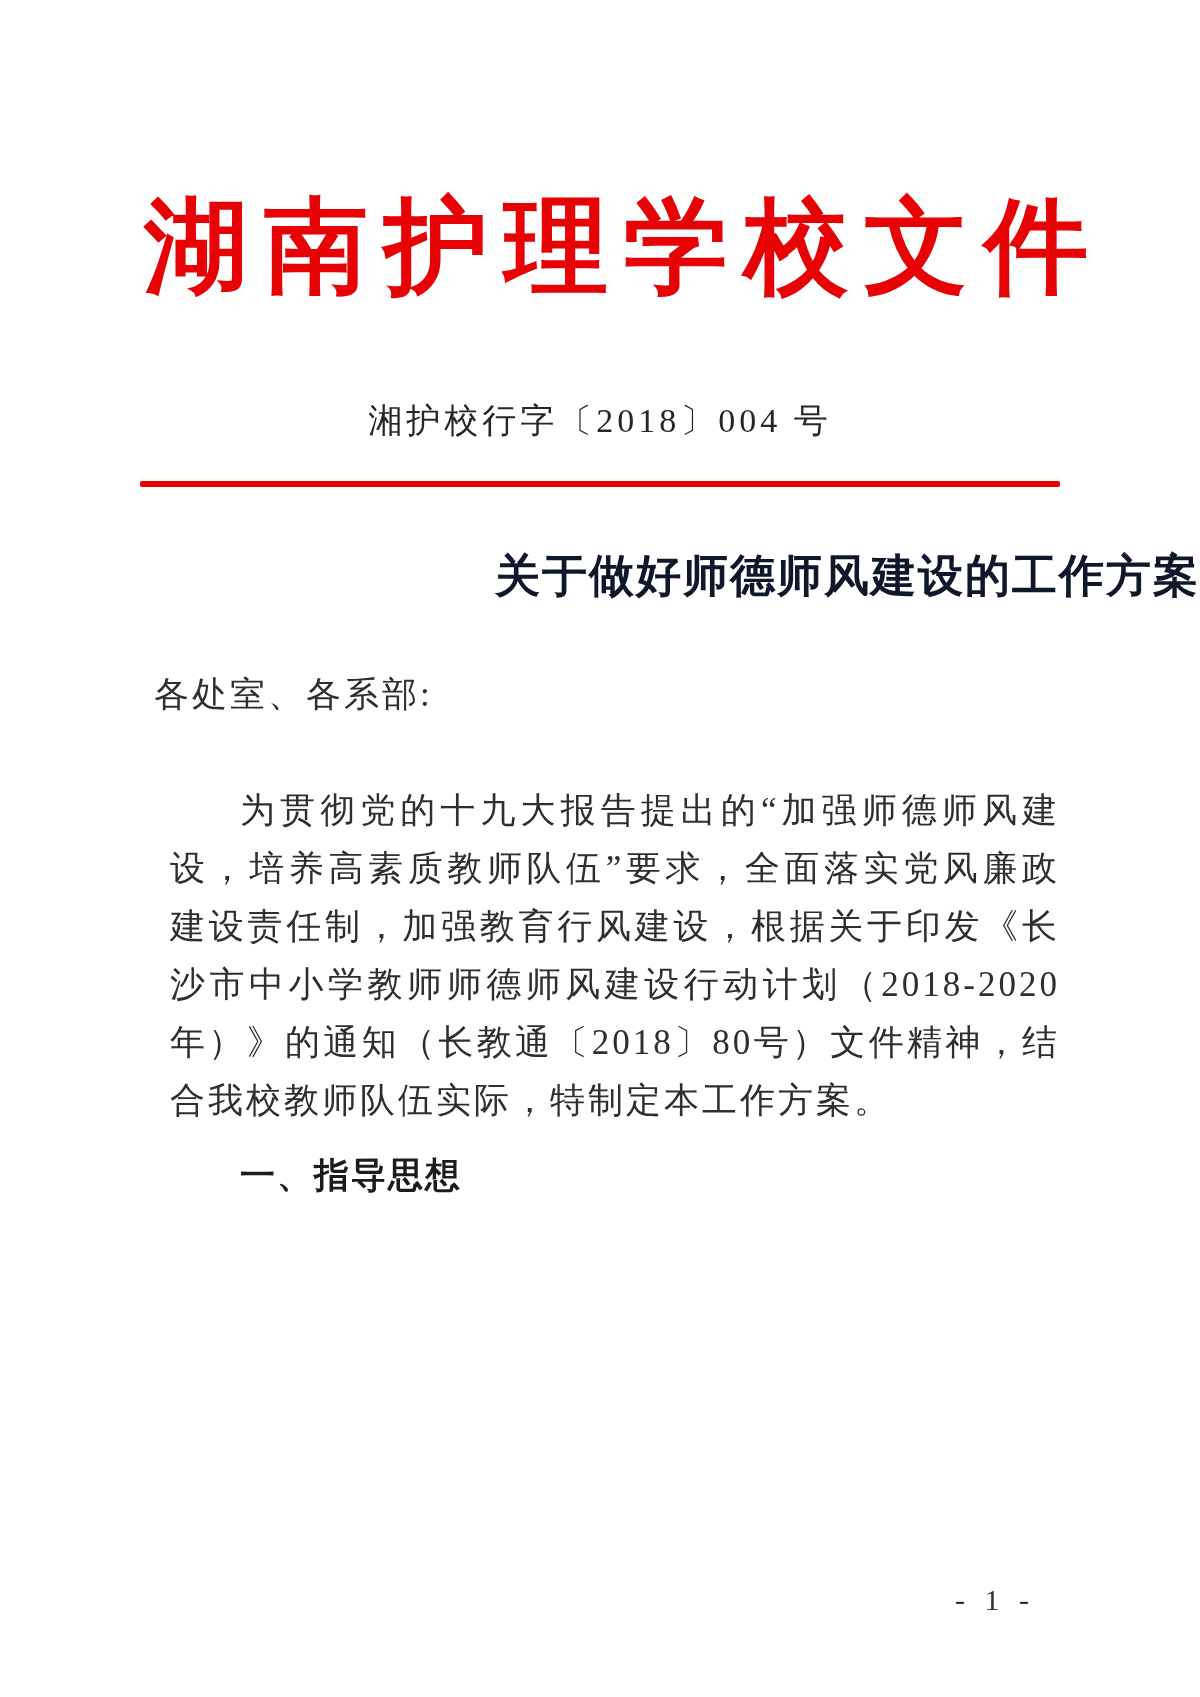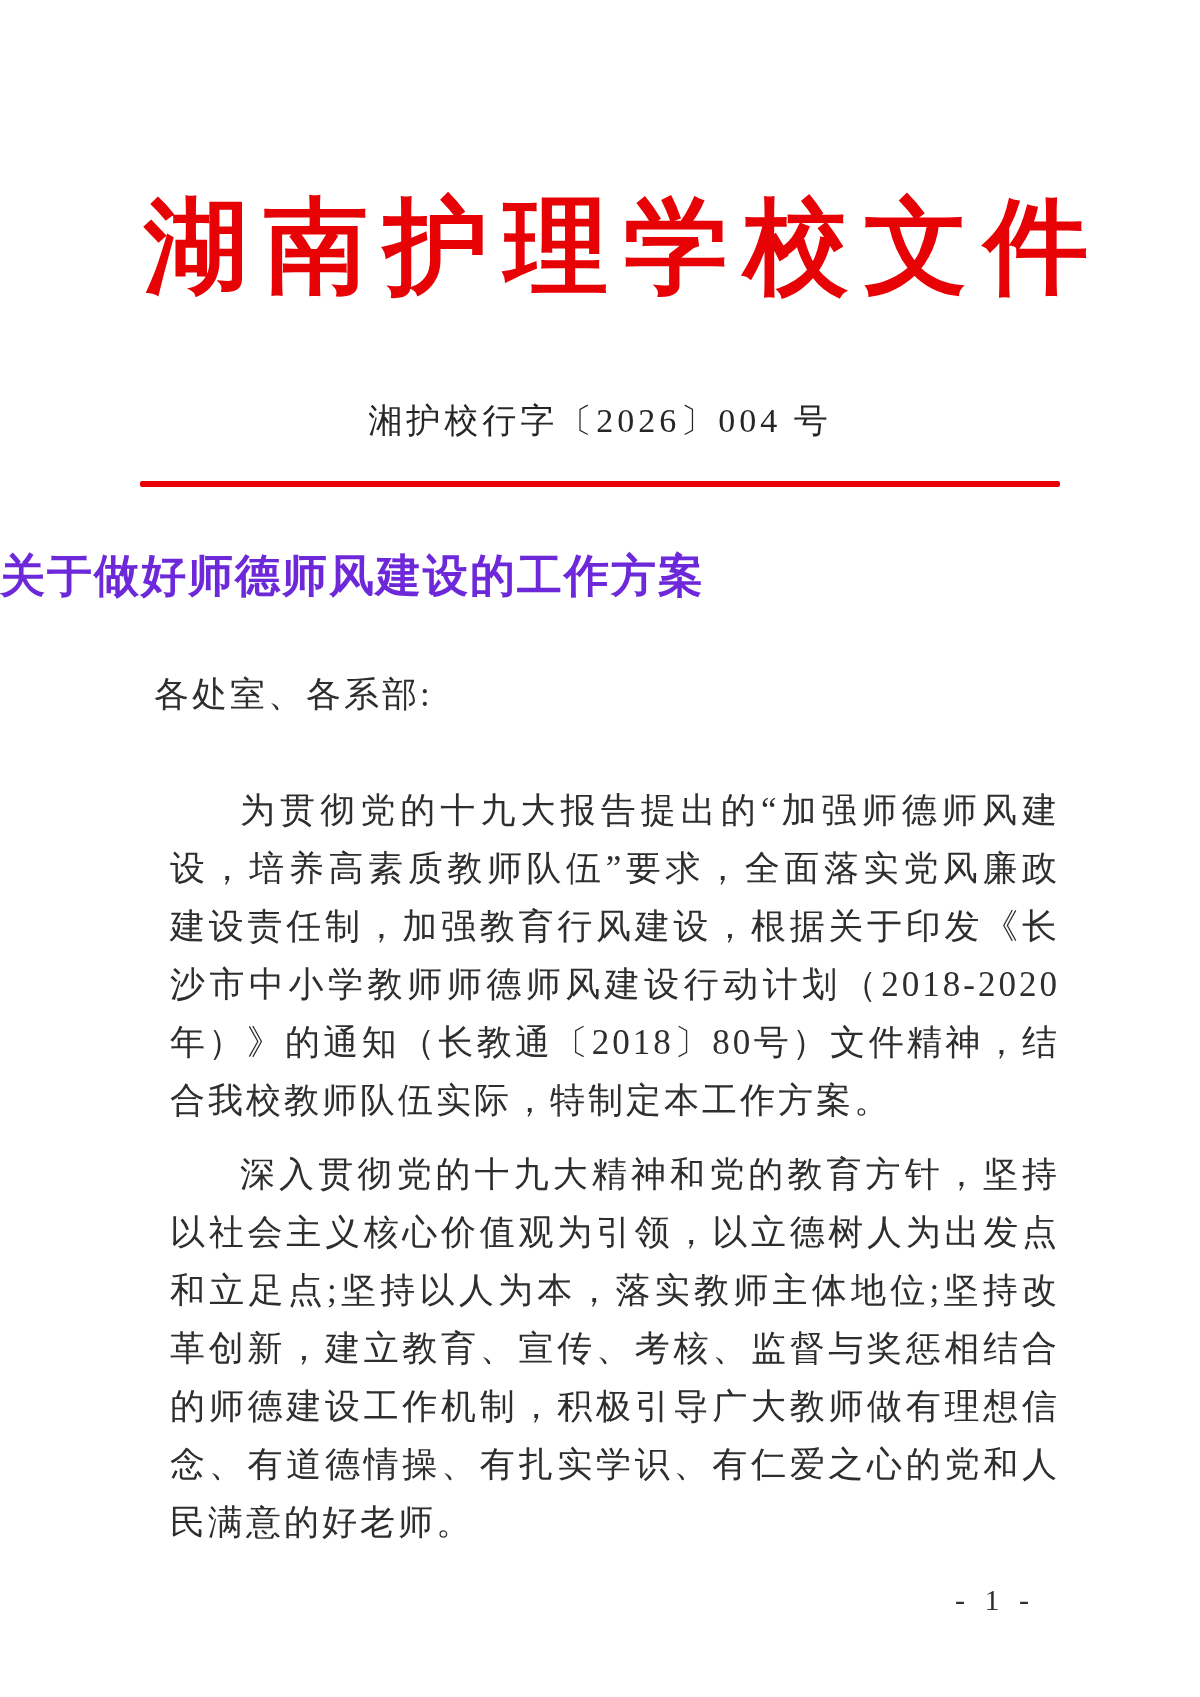--- a/index.html
+++ b/index.html
@@ -49,25 +49,25 @@
     height: 6px;
     background: #e60205;
     border-radius: 2px;
   }
   .doc-title {
     position: absolute;
     top: 546px;
     left: 0;
     width: 100%;
     margin: 0;
-    text-align: left;
+    text-align: right;
     font-size: 45px;
     font-weight: 700;
     letter-spacing: 2px;
-    color: #6d28d9;
+    color: #0f172a;
   }
   .body-text {
     position: absolute;
     top: 666px;
     left: 154px;
     width: 922px;
     font-size: 35px;
     line-height: 58px;
     letter-spacing: 3px;
     color: #2e2e2e;
@@ -99,31 +99,31 @@
   }
 </style>
 </head>
 <body>
 
 <div class="page">
 
   <div class="letterhead">
     <h1 class="org-title">湖南护理学校文件</h1>
 
-    <div class="doc-number">湘护校行字〔2026〕004 号</div>
+    <div class="doc-number">湘护校行字〔2018〕004 号</div>
 
     <div class="red-rule"></div>
   </div>
 
   <h2 class="doc-title">关于做好师德师风建设的工作方案</h2>
 
   <div class="body-text">
     <p class="salutation">各处室、各系部:</p>
 
     <p class="para indent">为贯彻党的十九大报告提出的“加强师德师风建设，培养高素质教师队伍”要求，全面落实党风廉政建设责任制，加强教育行风建设，根据关于印发《长沙市中小学教师师德师风建设行动计划（2018-2020年）》的通知（长教通〔2018〕80号）文件精神，结合我校教师队伍实际，特制定本工作方案。</p>
 
+    <p class="para heading">一、指导思想</p>
 
-    <p class="para indent">深入贯彻党的十九大精神和党的教育方针，坚持以社会主义核心价值观为引领，以立德树人为出发点和立足点;坚持以人为本，落实教师主体地位;坚持改革创新，建立教育、宣传、考核、监督与奖惩相结合的师德建设工作机制，积极引导广大教师做有理想信念、有道德情操、有扎实学识、有仁爱之心的党和人民满意的好老师。</p>
   </div>
 
   <div class="page-number">- 1 -</div>
 
 </div>
 
 </body></html>

